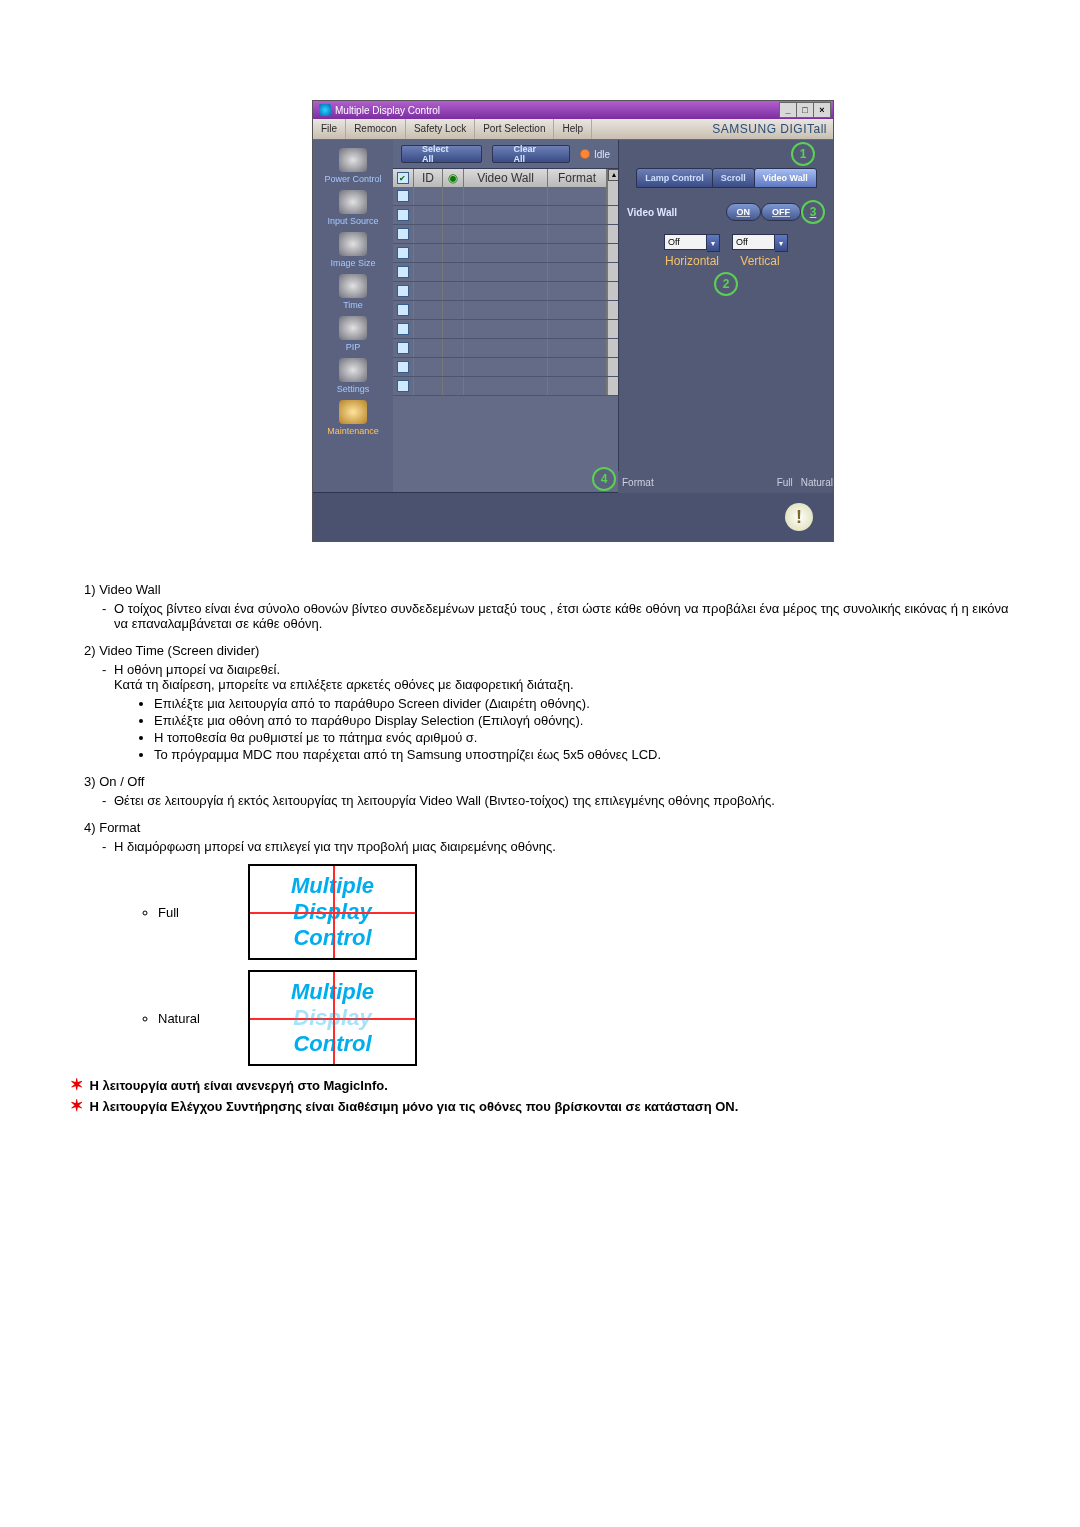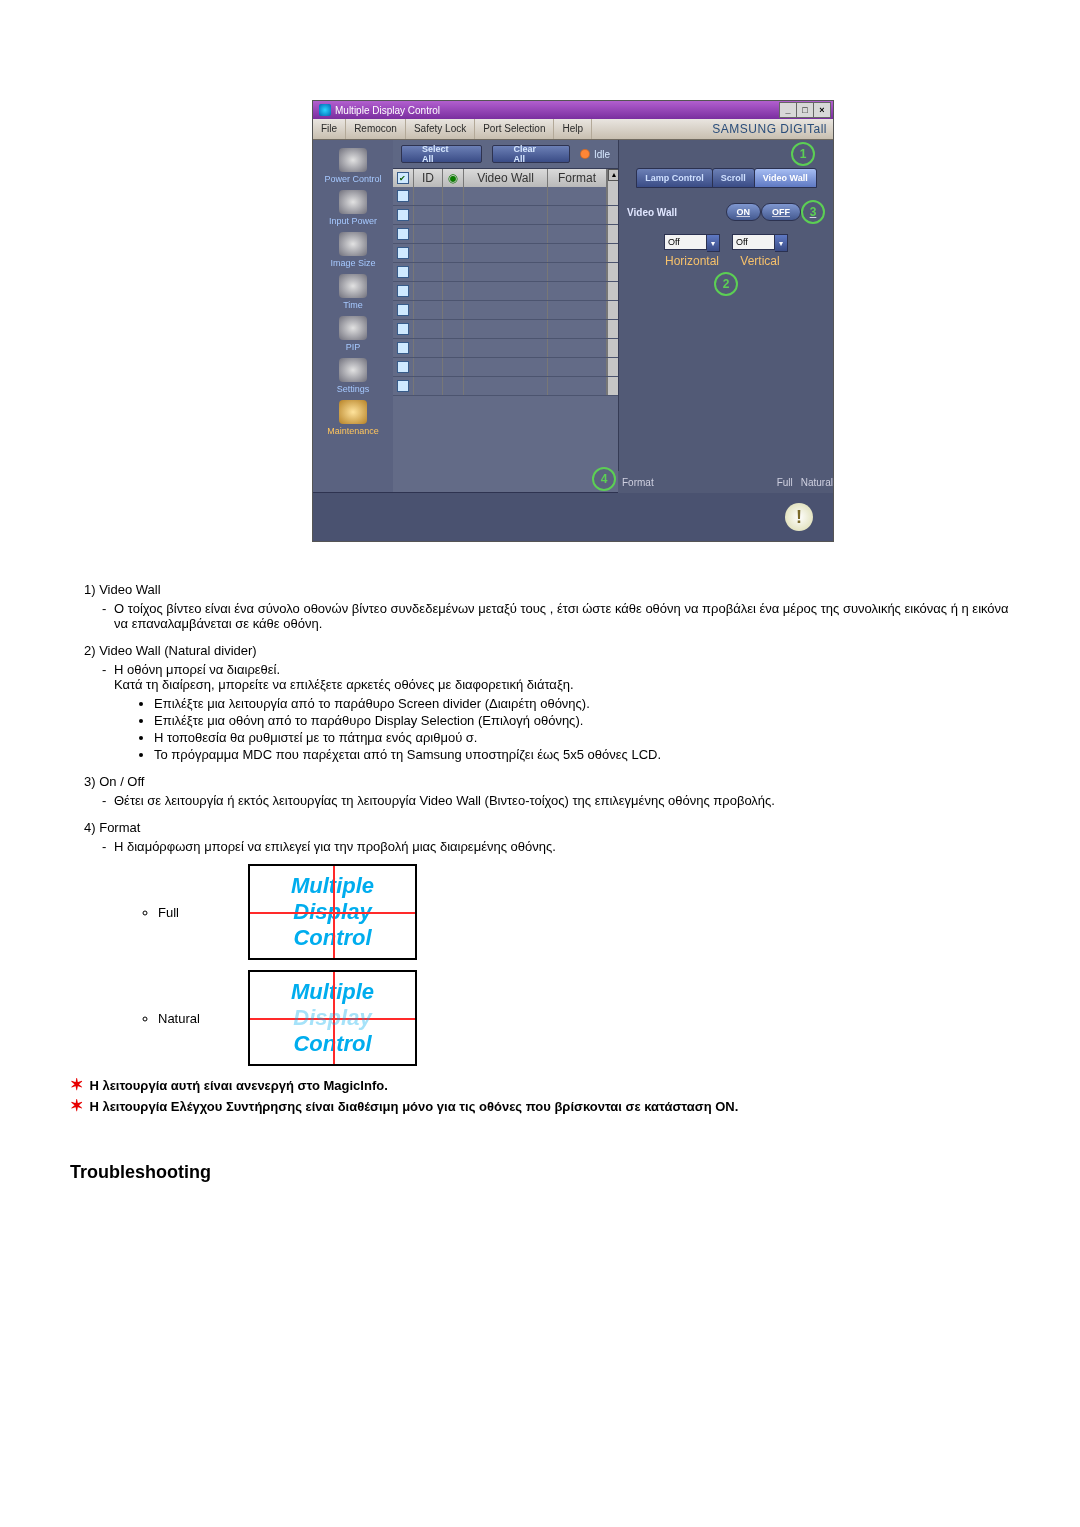--- a/index.html
+++ b/index.html
@@ -263,21 +263,21 @@
           <span>Port Selection</span>
           <span>Help</span>
         </div>
         <div class="samsung">SAMSUNG DIGITall</div>
       </div>
 
       <div class="body">
 
         <div class="sidebar">
           <div class="sbitem"><div class="ic"></div><span>Power Control</span></div>
-          <div class="sbitem"><div class="ic"></div><span>Input Power</span></div>
+          <div class="sbitem"><div class="ic"></div><span>Input Source</span></div>
           <div class="sbitem"><div class="ic"></div><span>Image Size</span></div>
           <div class="sbitem"><div class="ic"></div><span>Time</span></div>
           <div class="sbitem"><div class="ic"></div><span>PIP</span></div>
           <div class="sbitem"><div class="ic"></div><span>Settings</span></div>
           <div class="sbitem active"><div class="ic"></div><span>Maintenance</span></div>
         </div>
 
         <div class="center">
           <div class="toolbar">
             <span class="tbbtn">Select All</span>
@@ -471,21 +471,21 @@
       <span>Video Wall</span>
       <div class="sub">
           <div class="dash">
             <span class="d">-</span>
             <span class="t">Ο τοίχος βίντεο είναι ένα σύνολο οθονών βίντεο συνδεδεμένων μεταξύ τους , έτσι ώστε κάθε οθόνη να προβάλει ένα μέρος της συνολικής εικόνας ή η εικόνα να επαναλαμβάνεται σε κάθε οθόνη.</span>
           </div>
         </div>
     </li>
     <li>
       <span class="num">2)</span>
-      <span>Video Wall (Natural divider)</span>
+      <span>Video Time (Screen divider)</span>
       <div class="sub">
         <div class="dash">
             <span class="d">-</span>
             <span class="t">Η οθόνη μπορεί να διαιρεθεί.</span>
           </div>
         <div style="margin-left:12px;">Κατά τη διαίρεση, μπορείτε να επιλέξετε αρκετές οθόνες με διαφορετική διάταξη.</div>
       </div>
       <ul class="bul">
         <li>Επιλέξτε μια λειτουργία από το παράθυρο Screen divider (Διαιρέτη οθόνης).</li>
         <li>Επιλέξτε μια οθόνη από το παράθυρο Display Selection (Επιλογή οθόνης).</li>
@@ -542,14 +542,13 @@
 
   <div class="note">
       <span class="star">✶</span>
       <span>Η λειτουργία αυτή είναι ανενεργή στο MagicInfo.</span>
     </div>
   <div class="note">
       <span class="star">✶</span>
       <span>Η λειτουργία Ελέγχου Συντήρησης είναι διαθέσιμη μόνο για τις οθόνες που βρίσκονται σε κατάσταση ON.</span>
     </div>
 
-  <h2 class="trouble">Troubleshooting</h2>
 </div>
 
 </body></html>

